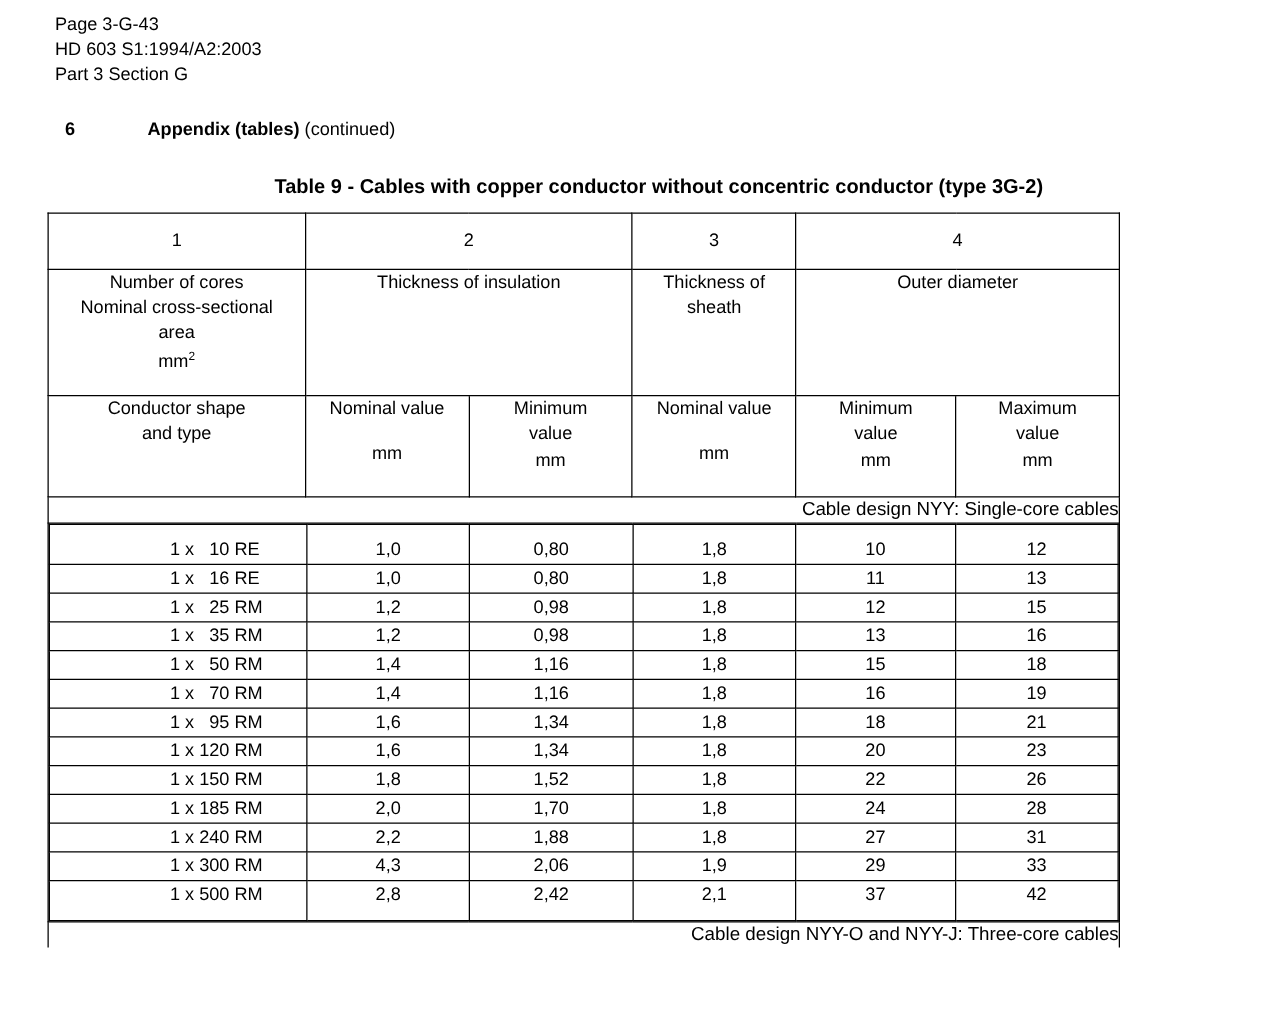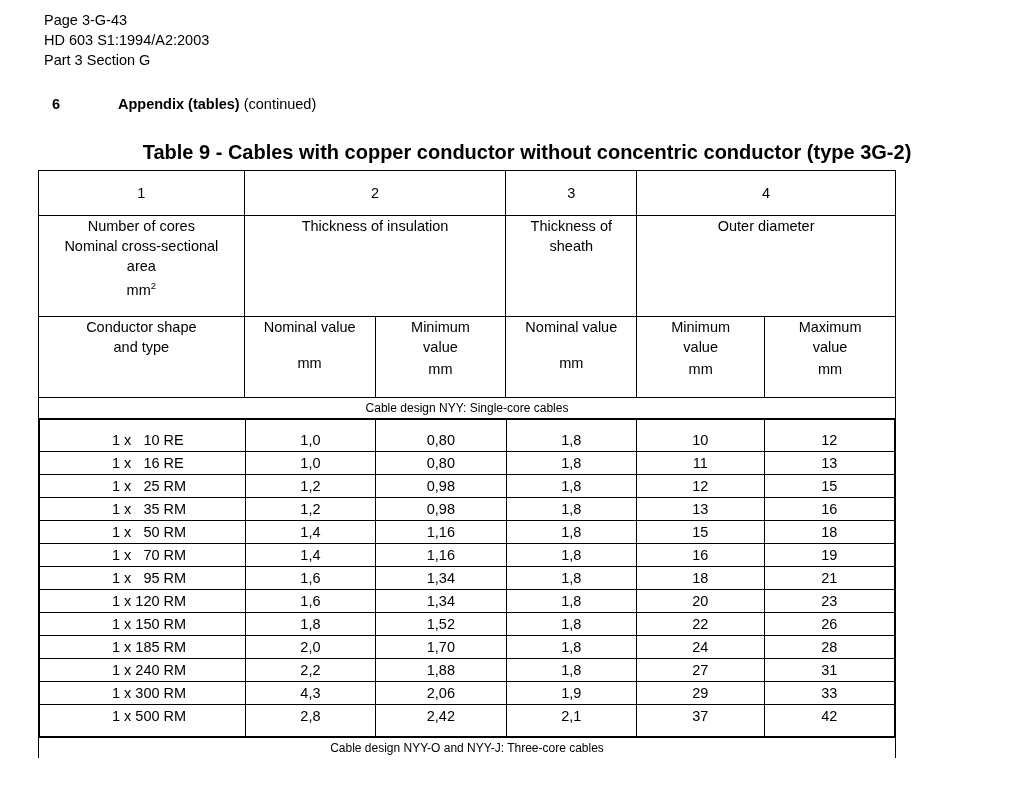--- a/index.html
+++ b/index.html
@@ -47,21 +47,21 @@
   }
   .section-cont {
     font-weight: normal;
   }
   .table-caption {
     position: absolute;
     left: 0;
     top: 141px;
     width: 1018px;
     text-align: center;
-    font-size: 20px;
+    font-size: 16px;
     font-weight: bold;
     padding-left: 36px;
     box-sizing: border-box;
   }
   table.maintable {
     position: absolute;
     left: 38px;
     top: 170px;
     width: 858px;
     border-collapse: collapse;
@@ -93,22 +93,22 @@
   }
   .sub-cell .unit {
     display: block;
     margin-top: 16px;
   }
   .sub-cell .unit.tight {
     margin-top: 2px;
   }
   .design-row td {
     padding: 7px 0 7px 10px;
-    text-align: center;
-    font-size: 12px;
+    text-align: right;
+    font-size: 15px;
     line-height: 20px;
   }
   .data-block td {
     padding: 0;
   }
   .datatable {
     width: 100%;
     border-collapse: collapse;
     font-size: 14.5px;
   }
@@ -119,21 +119,21 @@
     padding: 0;
   }
   .datatable tr:first-child td {
     padding-top: 9px;
   }
   .datatable tr:last-child td {
     padding-bottom: 9px;
   }
   .datatable td.desig {
     text-align: left;
-    padding-left: 72px;
+    padding-left: 96px;
     white-space: pre;
   }
   .c1 { width: 206px; }
   .c2 { width: 131px; }
   .c3 { width: 131px; }
   .c4 { width: 131px; }
   .c5 { width: 128px; }
   .c6 { width: 131px; }
   sup {
     font-size: 9.5px;

